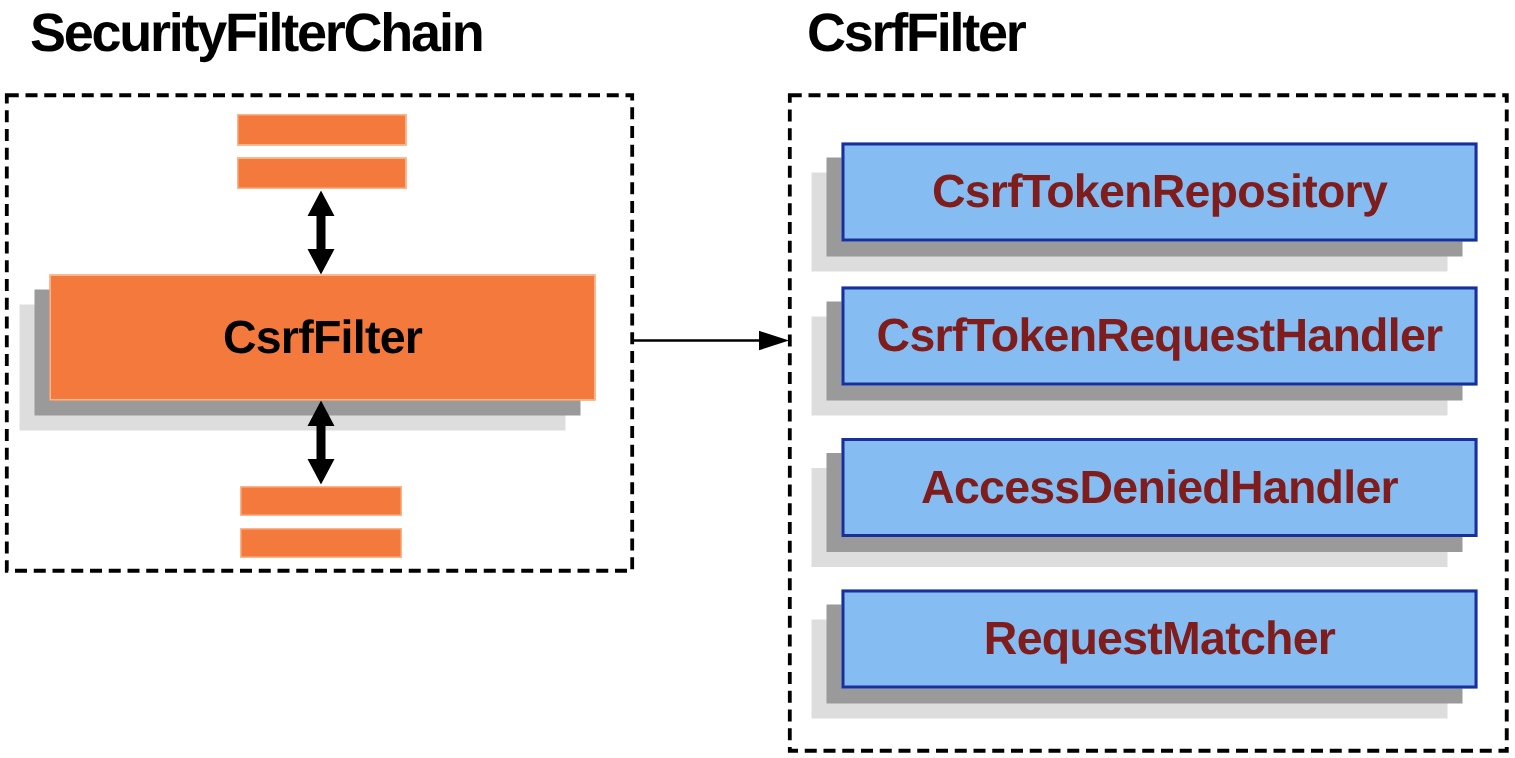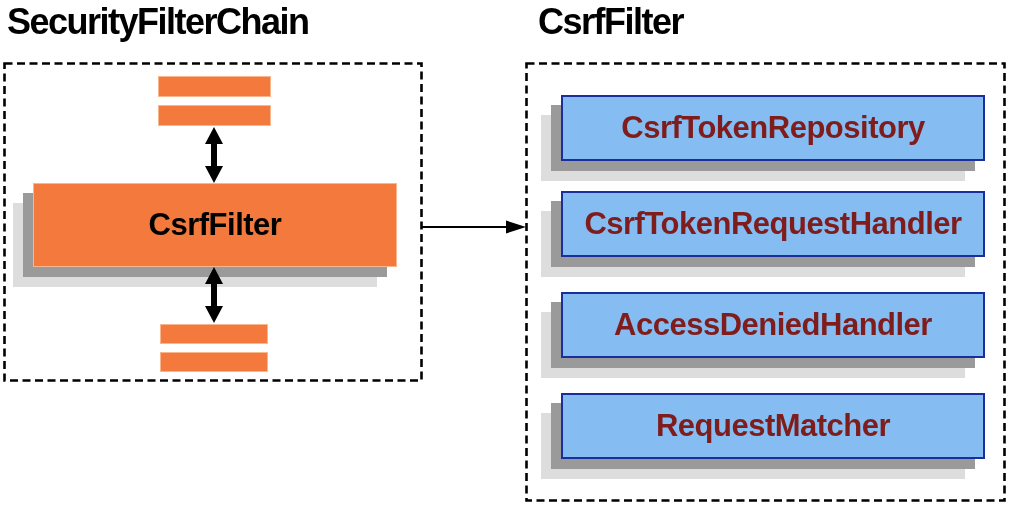--- a/index.html
+++ b/index.html
@@ -13,21 +13,21 @@
   }
   .title {
     position: absolute;
     font-size: 36px;
     font-weight: bold;
     letter-spacing: -1.5px;
     color: #000;
     white-space: nowrap;
     line-height: 1.1;
   }
-  .title-left  { left: 7px;  top: 2px; }
+  .title-left  { left: 20px;  top: 2px; }
   .title-right { left: 538px; top: 2px; }
 
   .boundary { position: absolute; }
   .boundary-left  { left: 3px;   top: 62px; width: 420px; height: 320px; }
   .boundary-right { left: 525px; top: 62px; width: 481px; height: 440px; }
   .boundary svg { display: block; width: 100%; height: 100%; }
 
   .filter-bar {
     position: absolute;
     background: var(--filter-orange, #F3793C);

